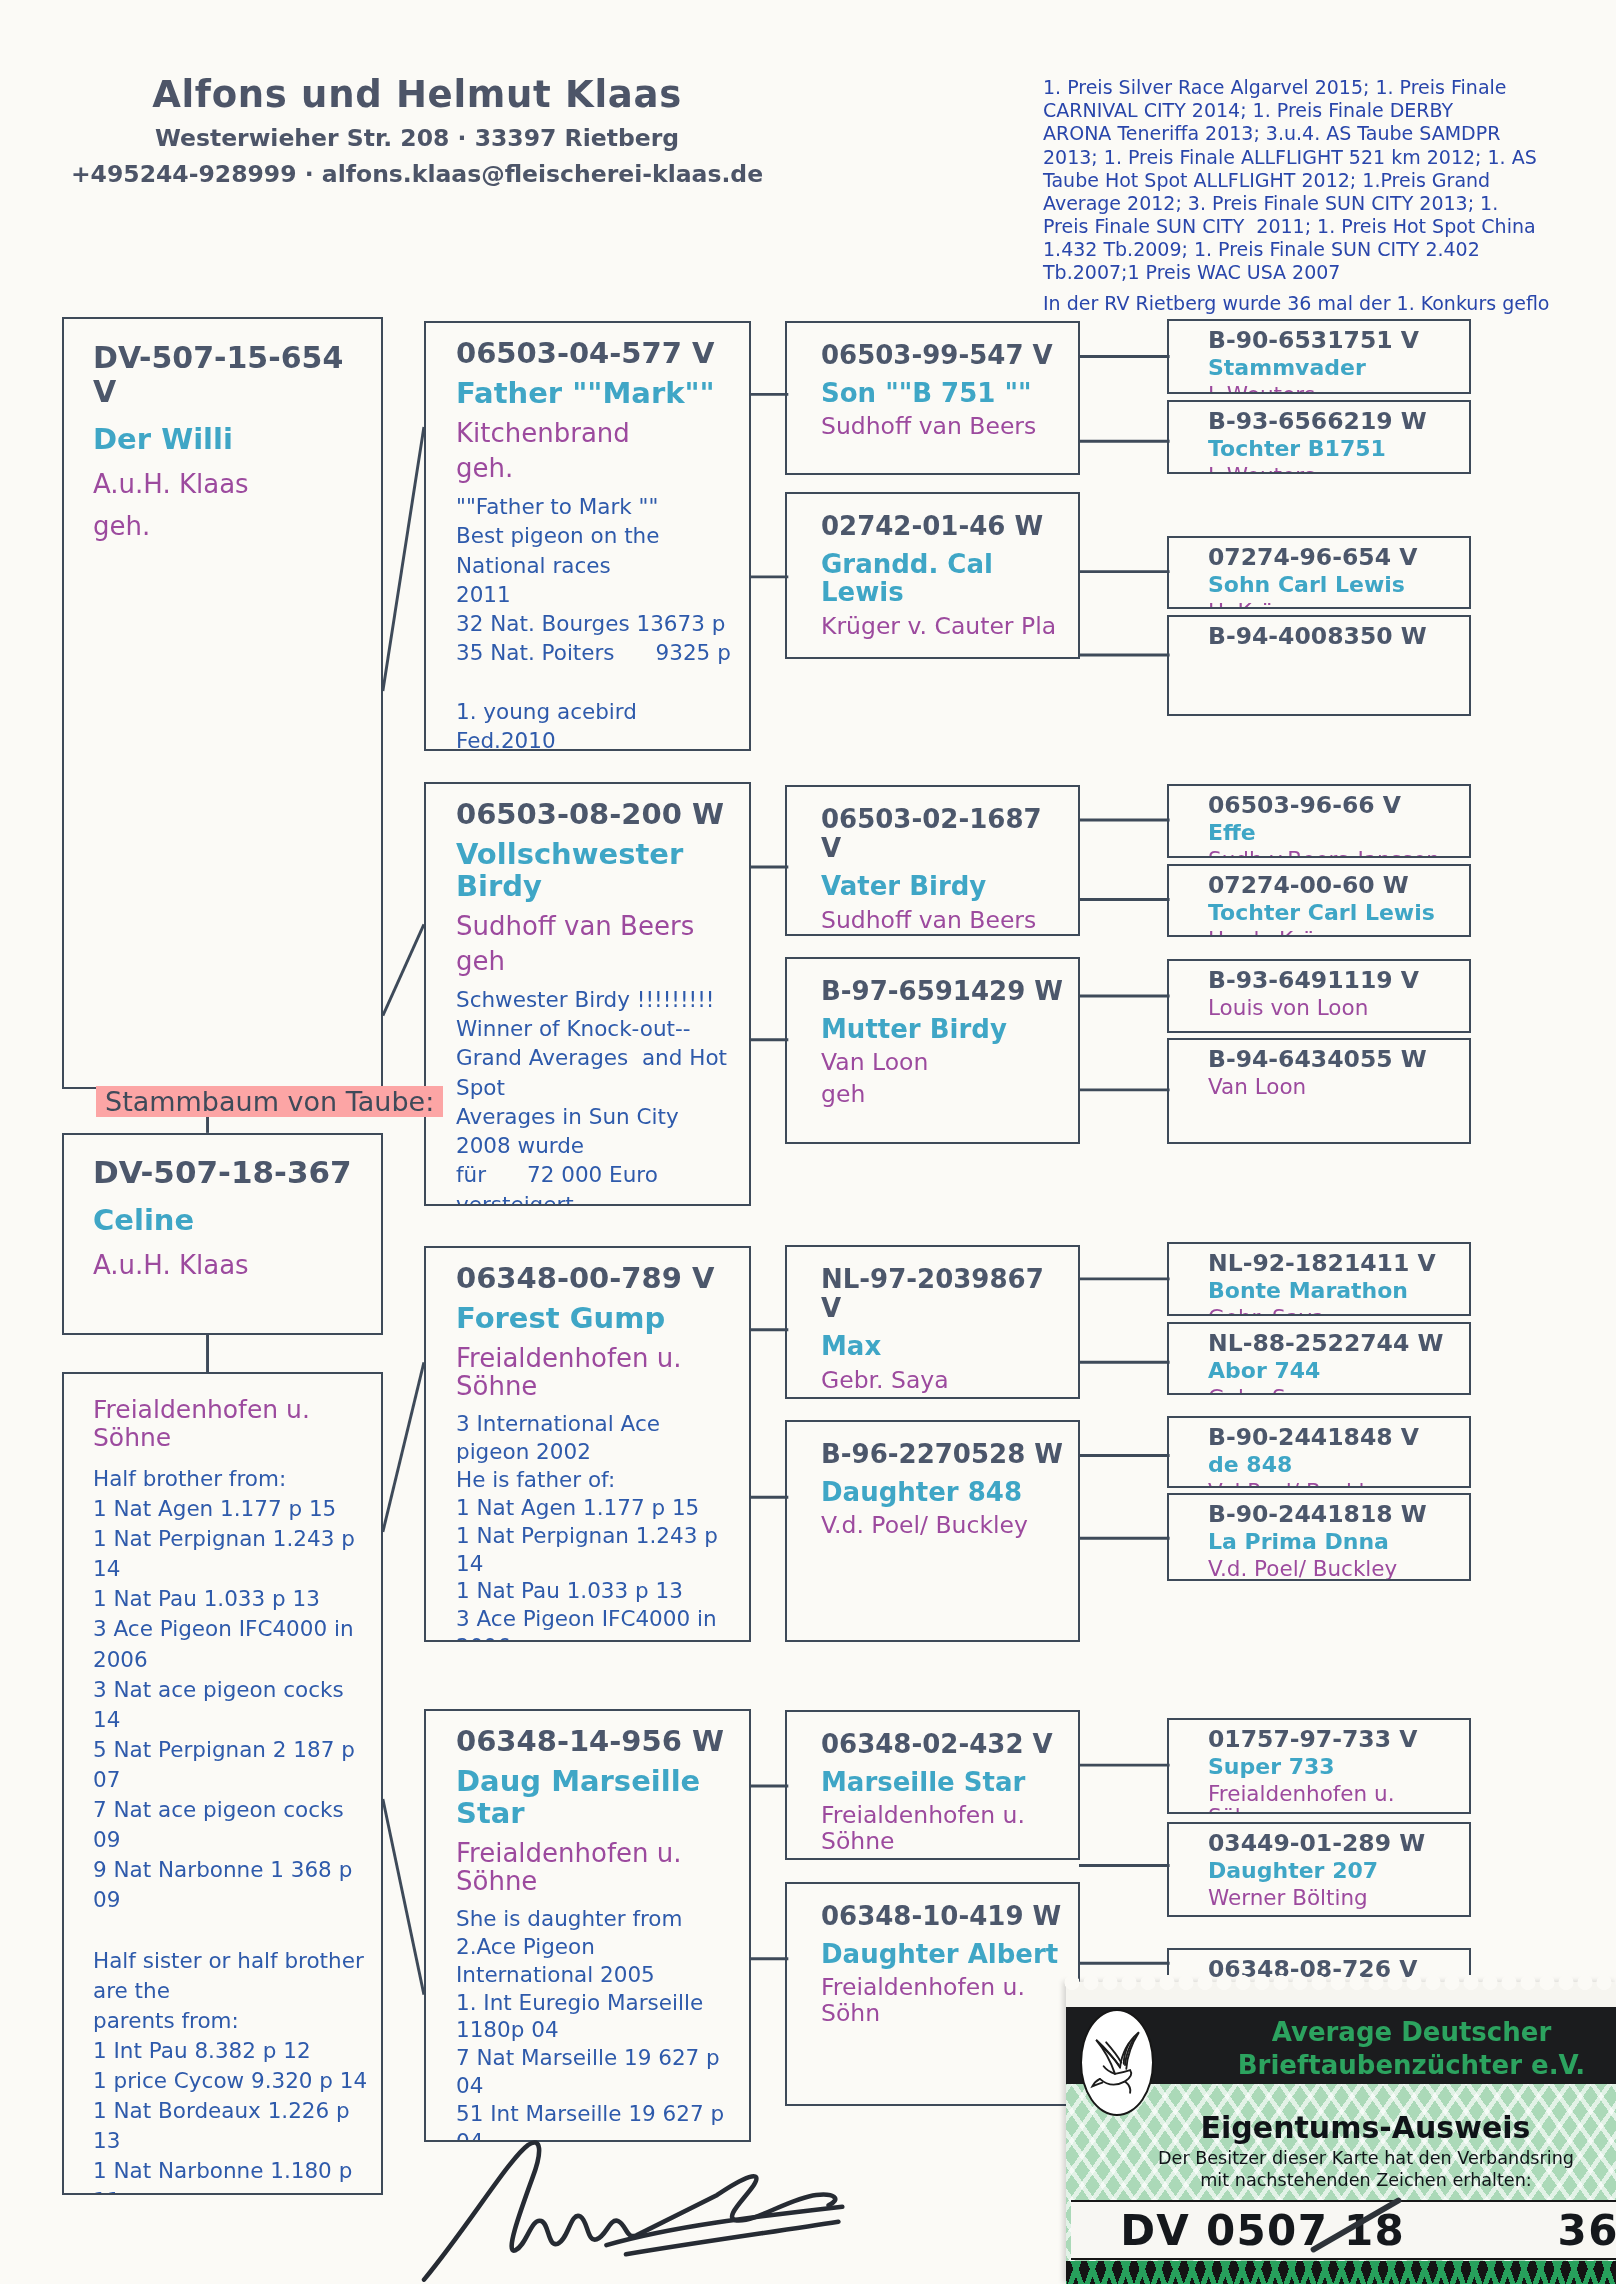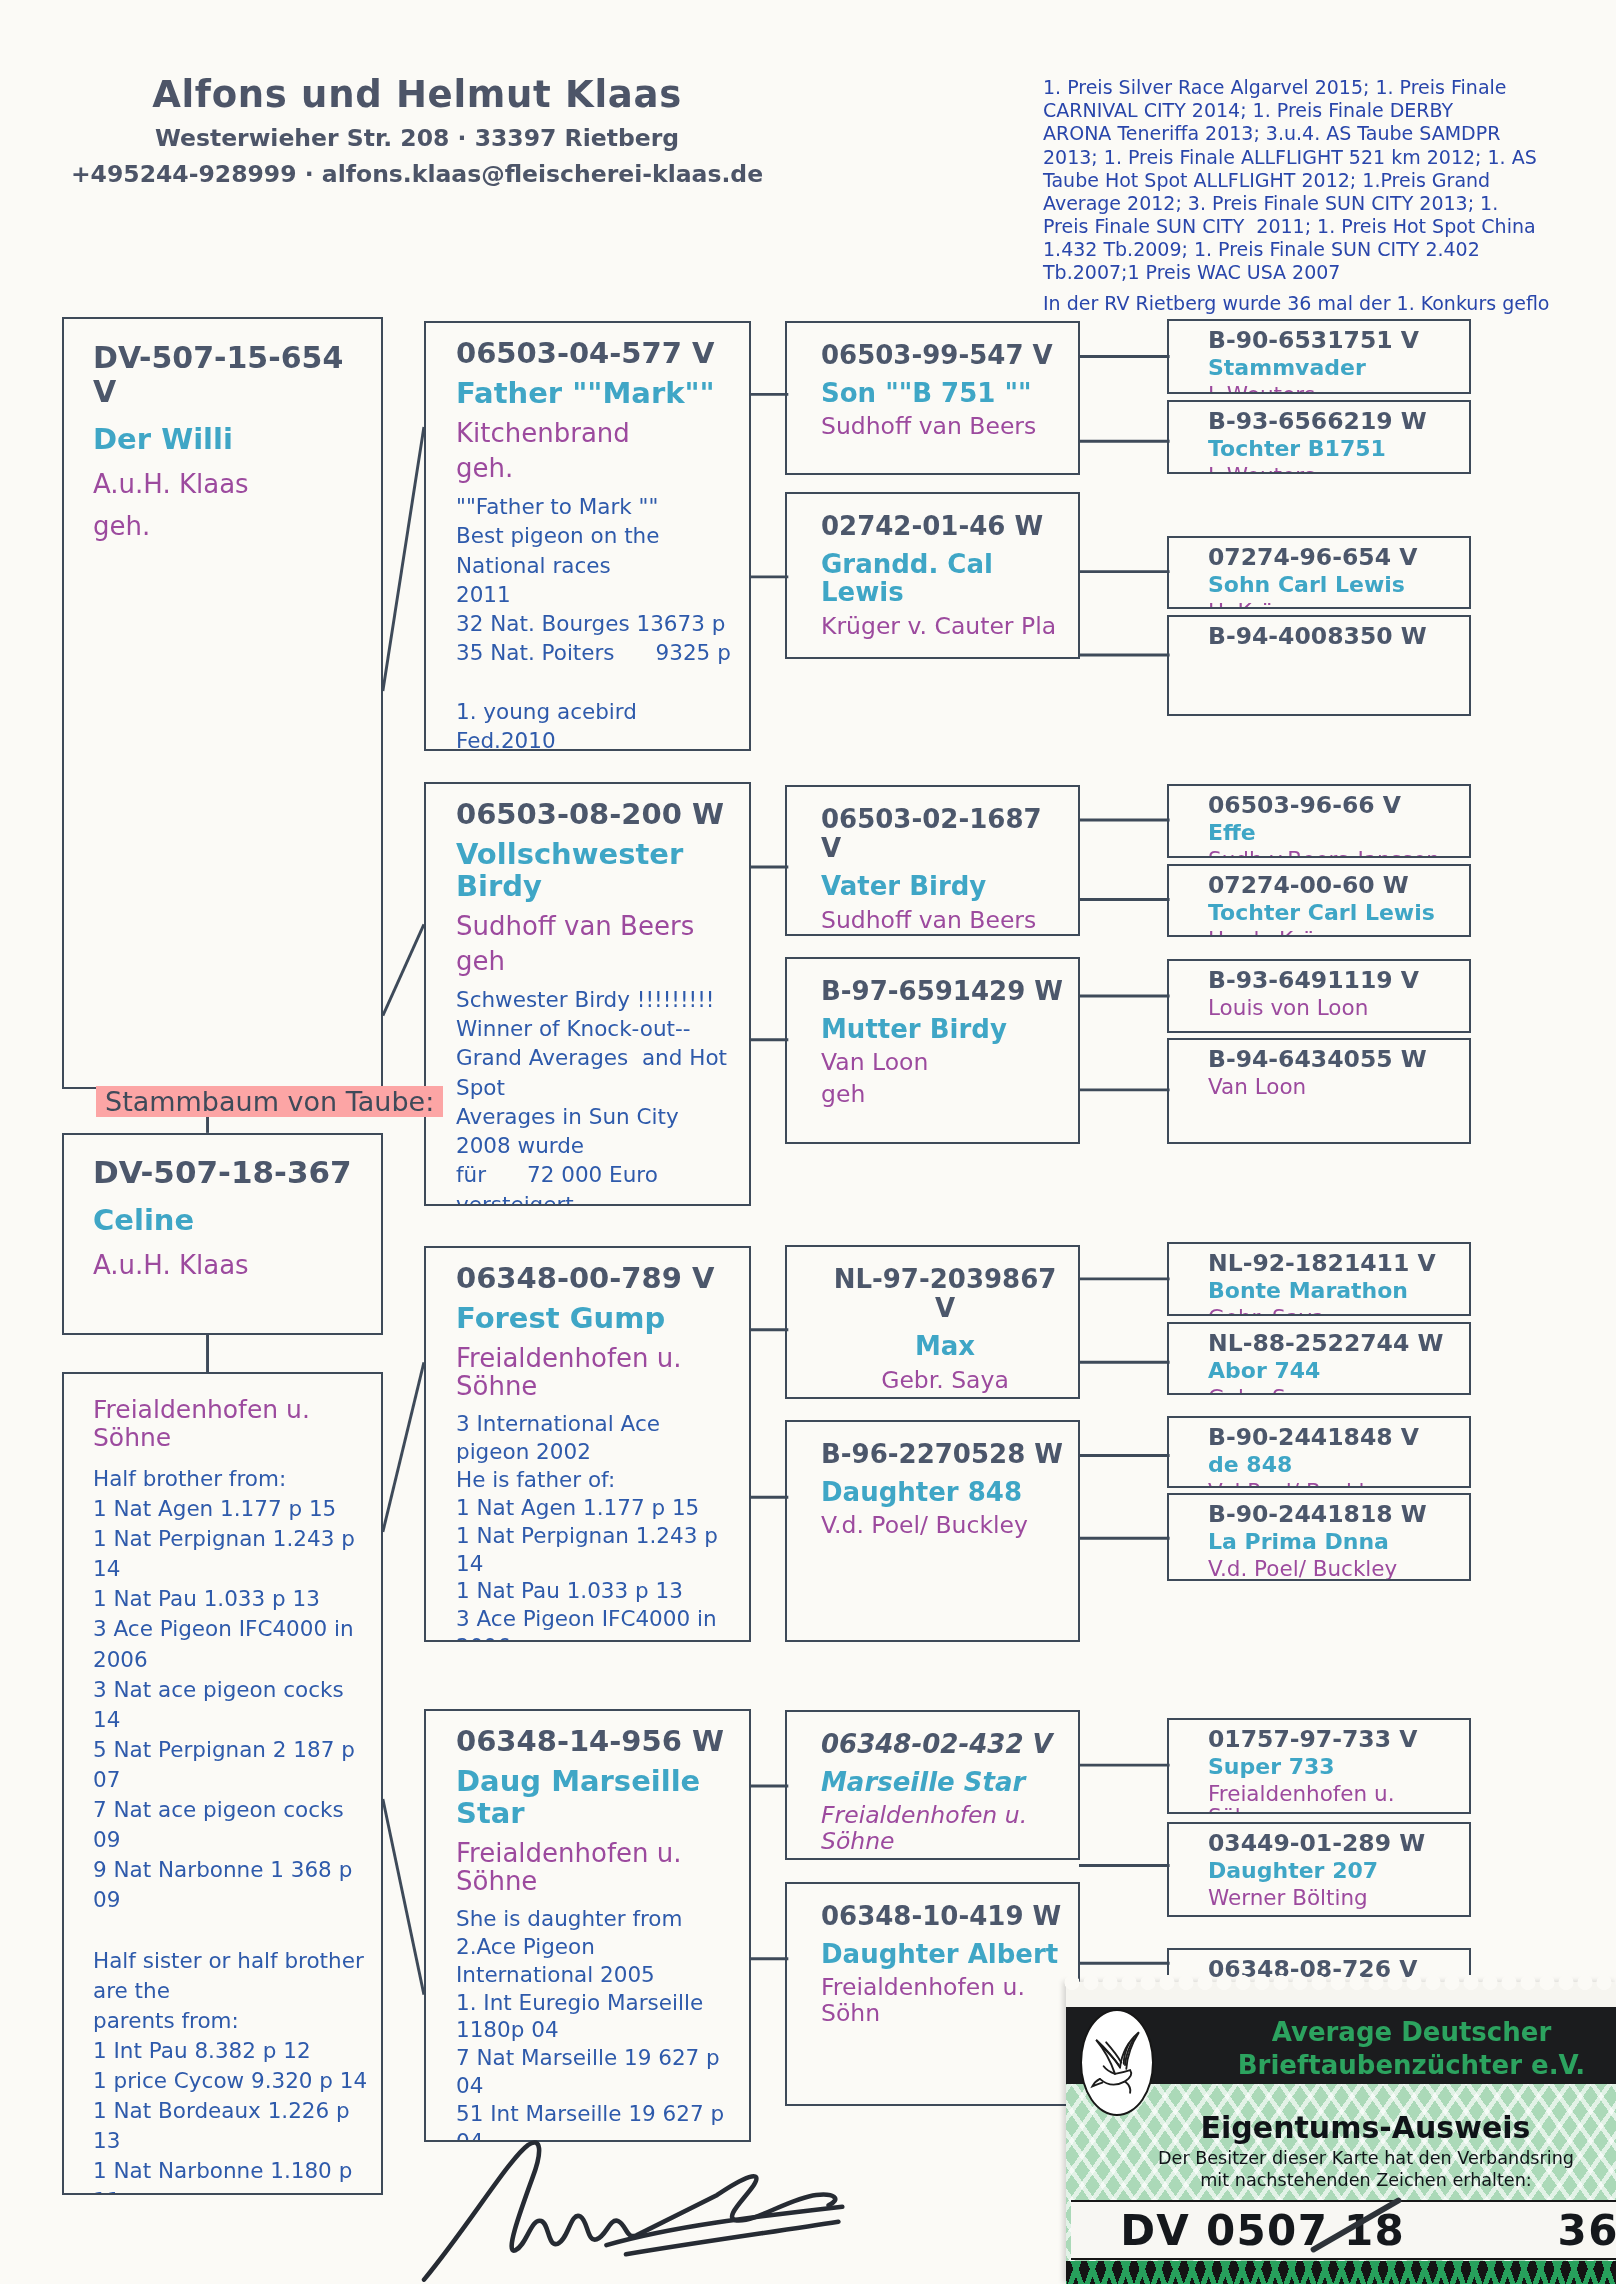--- a/index.html
+++ b/index.html
@@ -238,31 +238,31 @@
     <div class="pname">Vater Birdy</div>
     <div class="breeder">Sudhoff van Beers</div>
 
   </div>
   <div class="pbox g3" style="left:785px;top:957px;width:295px;height:187px;">
     <div class="ring">B-97-6591429 W</div>
     <div class="pname">Mutter Birdy</div>
     <div class="breeder">Van Loon</div>
     <div class="note">geh</div>
   </div>
-  <div class="pbox g3" style="left:785px;top:1245px;width:295px;height:154px;text-align:center;">
+  <div class="pbox g3" style="left:785px;top:1245px;width:295px;height:154px;">
     <div class="ring">NL-97-2039867 V</div>
     <div class="pname">Max</div>
     <div class="breeder">Gebr. Saya</div>
   </div>
   <div class="pbox g3" style="left:785px;top:1420px;width:295px;height:222px;">
     <div class="ring">B-96-2270528 W</div>
     <div class="pname">Daughter 848</div>
     <div class="breeder">V.d. Poel/ Buckley</div>
   </div>
-  <div class="pbox g3" style="left:785px;top:1710px;width:295px;height:150px;font-style:italic;">
+  <div class="pbox g3" style="left:785px;top:1710px;width:295px;height:150px;">
     <div class="ring">06348-02-432 V</div>
     <div class="pname">Marseille Star</div>
     <div class="breeder">Freialdenhofen u. Söhne</div>
   </div>
   <div class="pbox g3" style="left:785px;top:1882px;width:295px;height:224px;">
     <div class="ring">06348-10-419 W</div>
     <div class="pname">Daughter Albert</div>
     <div class="breeder">Freialdenhofen u. Söhn</div>
   </div>
 

